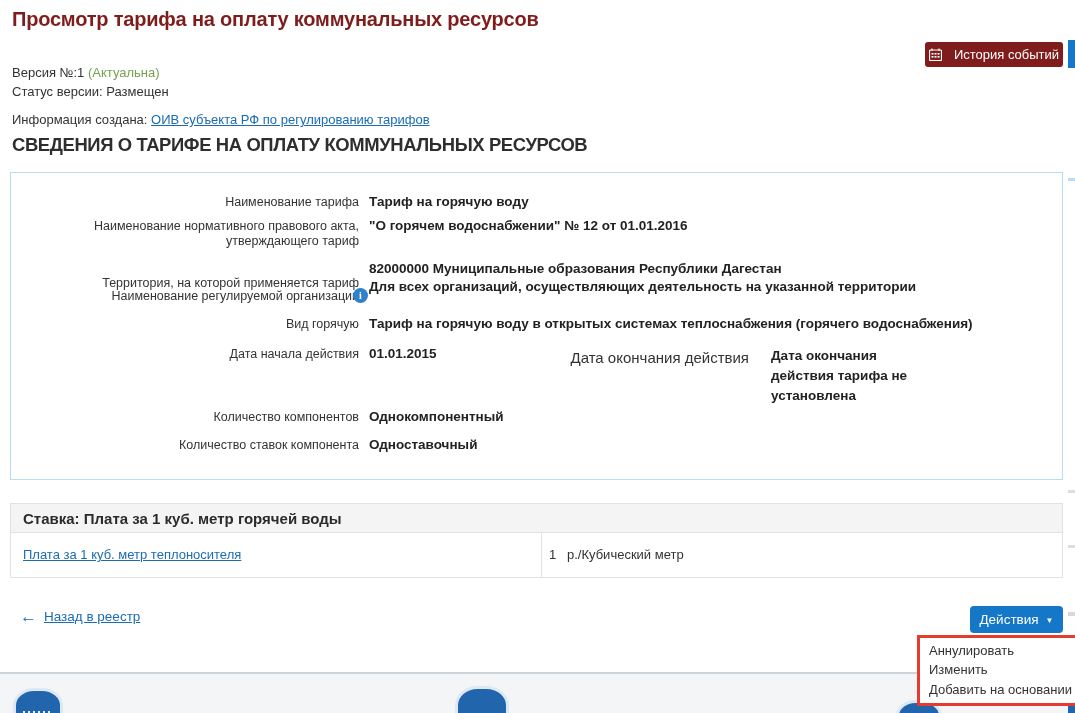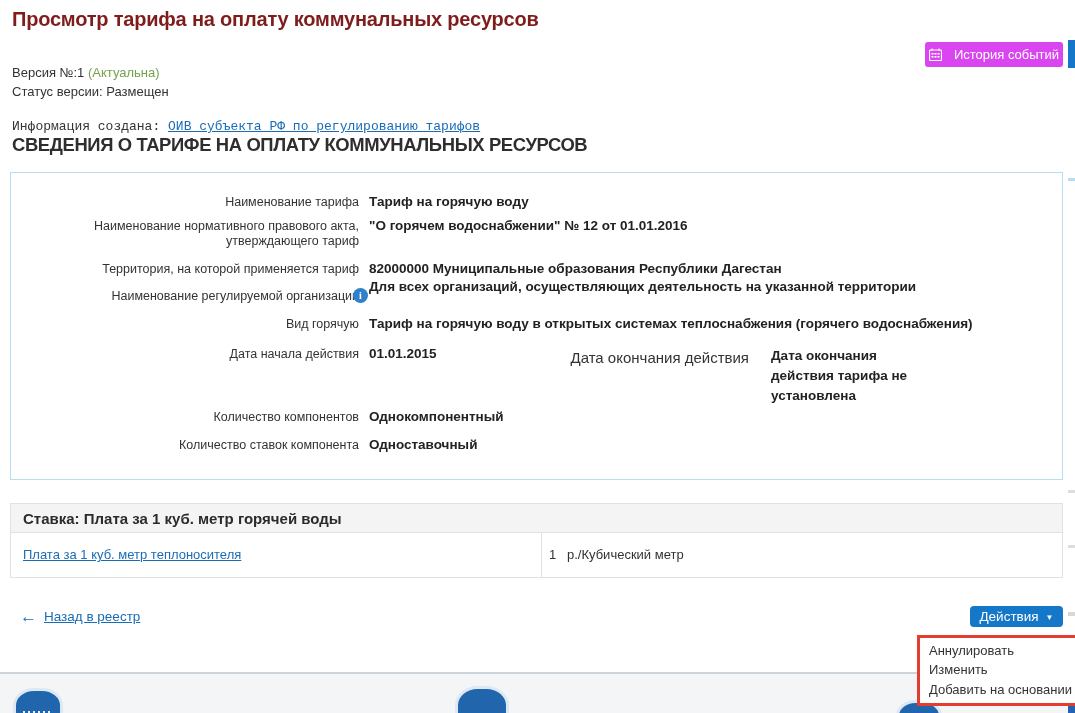--- a/index.html
+++ b/index.html
@@ -9,28 +9,28 @@
     position:relative; width:1075px; height:713px; background:#fff;
     overflow:hidden; margin:0 auto;
   }
   
   .page-title {
     position:absolute; left:12px; top:8px; font-size:20px; font-weight:700;
     color:#7f1d1d; letter-spacing:-0.2px;
   }
   .history-btn {
     position:absolute; left:925px; top:42px; width:138px; height:25px;
-    background:#d946ef; color:#fff; border:none; border-radius:3px;
+    background:#7f1d1d; color:#fff; border:none; border-radius:3px;
     font-size:13px; font-family:inherit; cursor:pointer;
     display:flex; align-items:center; justify-content:center; gap:12px;
   }
   .meta { position:absolute; left:12px; top:63px; font-size:13px; line-height:19px; }
   .meta .green { color:#76a24e; }
   a.lnk { color:#1a6cb5; text-decoration:underline; cursor:pointer; }
-  .meta .created-row { margin-top:16px;font-family:Liberation Mono, monospace; }
+  .meta .created-row { margin-top:9px; }
   
   .section-heading {
     position:absolute; left:12px; top:134px; font-size:19px; font-weight:700;
     color:#2e2e2e; letter-spacing:-0.4px; transform:scaleX(0.97); transform-origin:left;
   }
   
   .details-panel {
     position:absolute; left:10px; top:172px; width:1053px; height:308px;
     border:1px solid #b8dcf2; background:#fff;
   }
@@ -71,21 +71,21 @@
   .rate-divider { position:absolute; left:530px; top:0; width:1px; height:44px; background:#e2e2e2; }
   .rate-value { position:absolute; left:538px; top:14px; font-size:13px; color:#333; }
   .rate-unit  { position:absolute; left:556px; top:14px; font-size:13px; color:#333; }
   
   .back-arrow {
     position:absolute; left:20px; top:607px; color:#1a6cb5; font-size:17px;
     font-weight:700; cursor:pointer;
   }
   .back-link { position:absolute; left:44px; top:609px; font-size:13.5px; }
   .actions-btn {
-    position:absolute; left:970px; top:606px; width:93px; height:21px;
+    position:absolute; left:970px; top:606px; width:93px; height:27px;
     background:#1577c8; color:#fff; border:none; border-radius:4px;
     font-size:13.5px; font-family:inherit; cursor:pointer;
     display:flex; align-items:center; justify-content:center; gap:7px;
   }
   .actions-btn .caret { font-size:8px; position:relative; top:1px; }
   .actions-menu {
     position:absolute; left:917px; top:635px; width:166px; height:71px;
     background:#fff; border:3px solid #e43d30; z-index:20;
     display:flex; flex-direction:column; justify-content:space-around;
     padding:3px 0;
@@ -156,21 +156,21 @@
 
   <div class="section-heading">СВЕДЕНИЯ О ТАРИФЕ НА ОПЛАТУ КОММУНАЛЬНЫХ РЕСУРСОВ</div>
 
   <div class="details-panel">
     <div class="drow-label" style="top:22px">Наименование тарифа</div>
     <div class="drow-value" style="top:21px">Тариф на горячую воду</div>
 
     <div class="drow-label" style="top:46px">Наименование нормативного правового акта, утверждающего тариф</div>
     <div class="drow-value" style="top:45px">"О горячем водоснабжении" № 12 от 01.01.2016</div>
 
-    <div class="drow-label" style="top:89px">Территория, на которой применяется тариф</div>
+    <div class="drow-label" style="top:103px">Территория, на которой применяется тариф</div>
     <div class="drow-value" style="top:88px">82000000 Муниципальные образования Республики Дагестан</div>
 
     <div class="drow-label" style="top:116px">Наименование регулируемой организации</div>
     <span class="info-icon" style="top:115px">i</span>
     <div class="drow-value" style="top:106px">Для всех организаций, осуществляющих деятельность на указанной территории</div>
 
     <div class="drow-label" style="top:144px">Вид горячую</div>
     <div class="drow-value" style="top:143px">Тариф на горячую воду в открытых системах теплоснабжения (горячего водоснабжения)</div>
 
     <div class="drow-label" style="top:174px">Дата начала действия</div>

